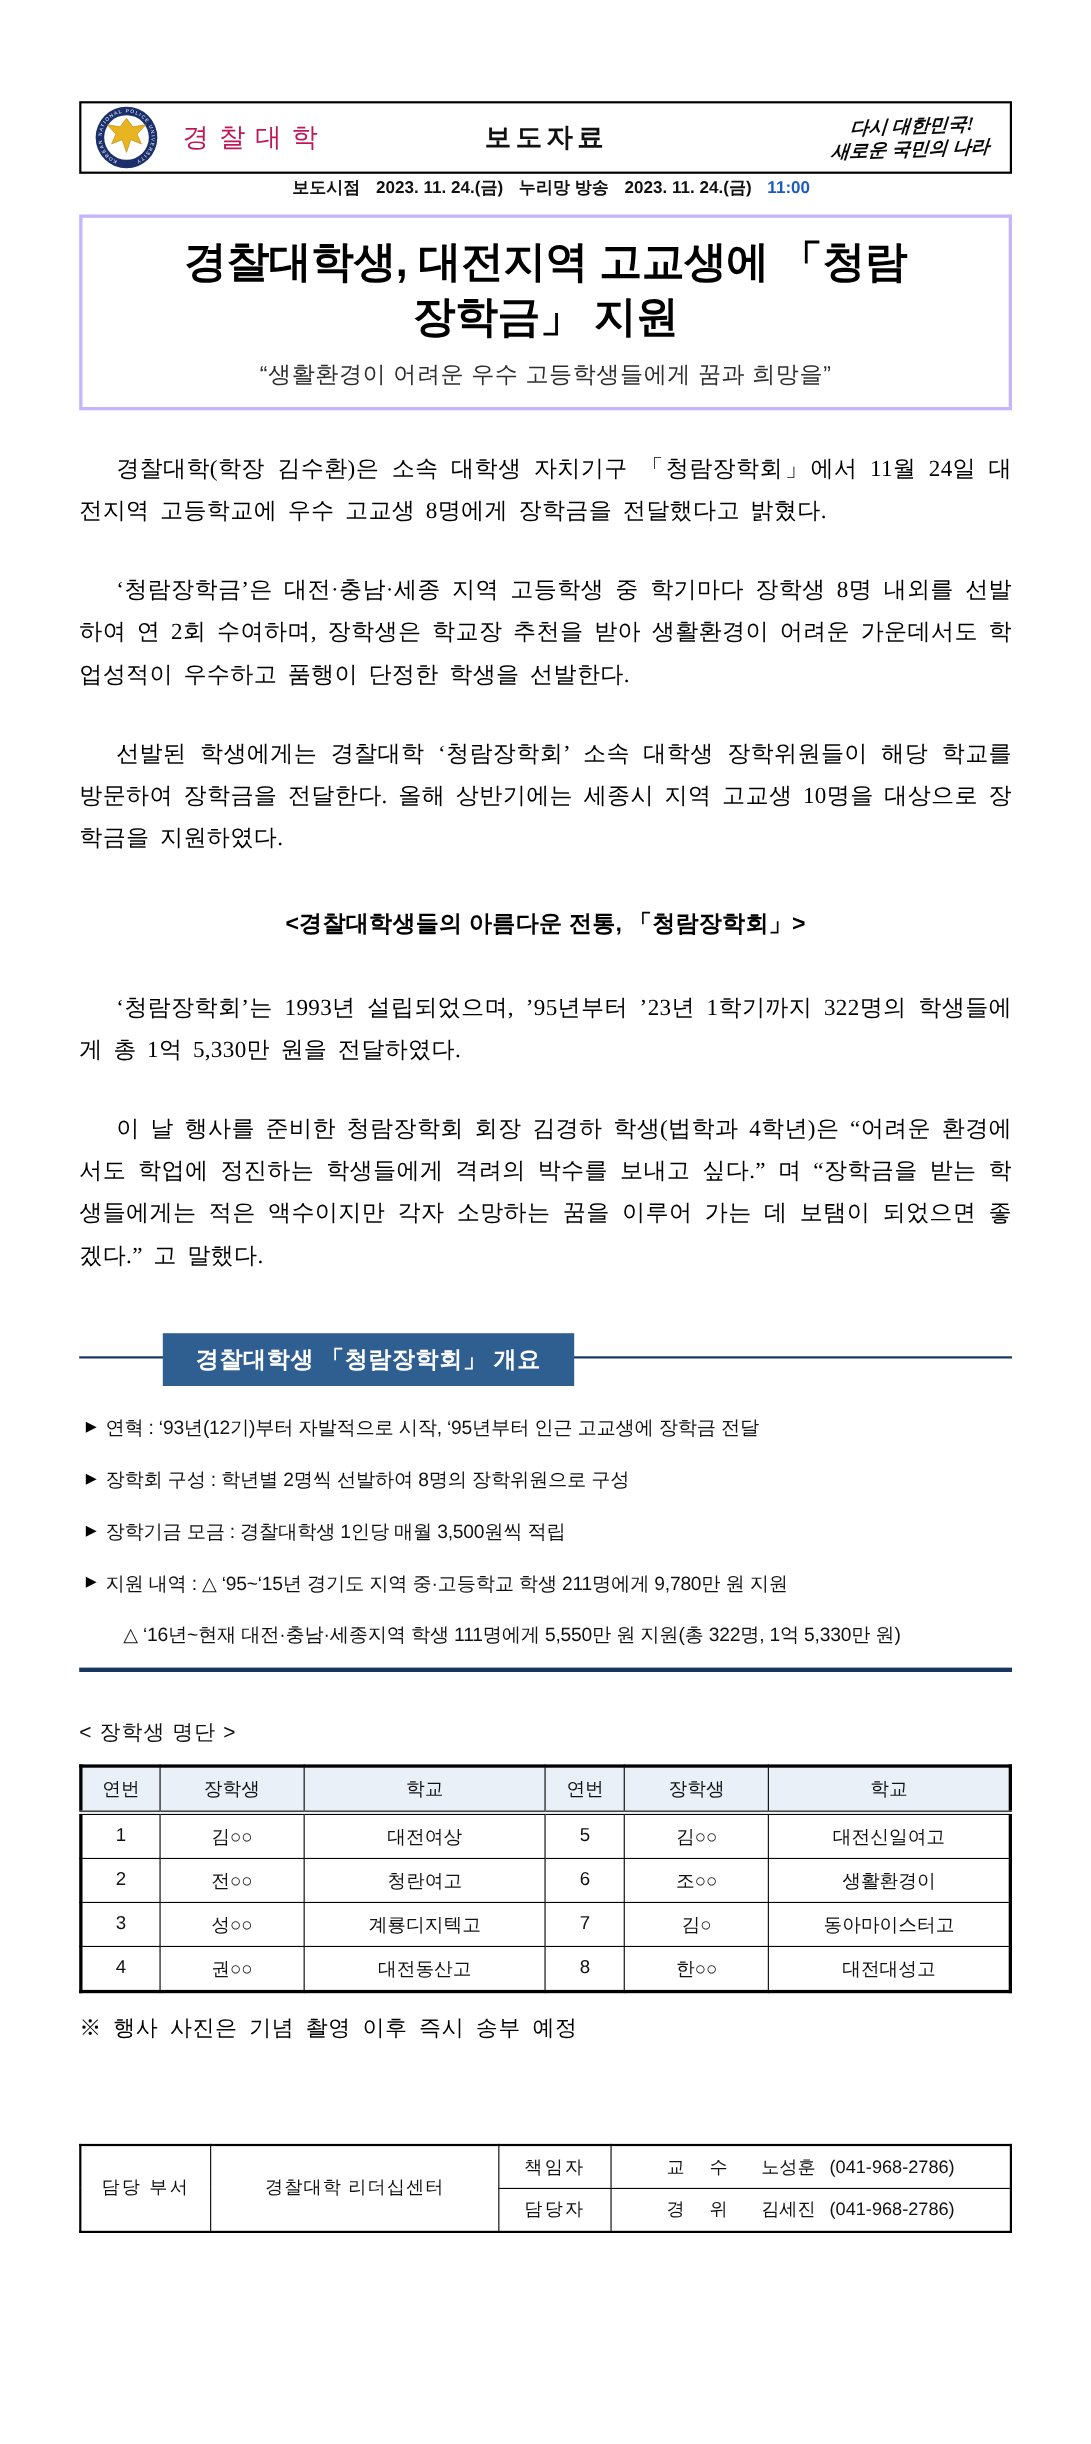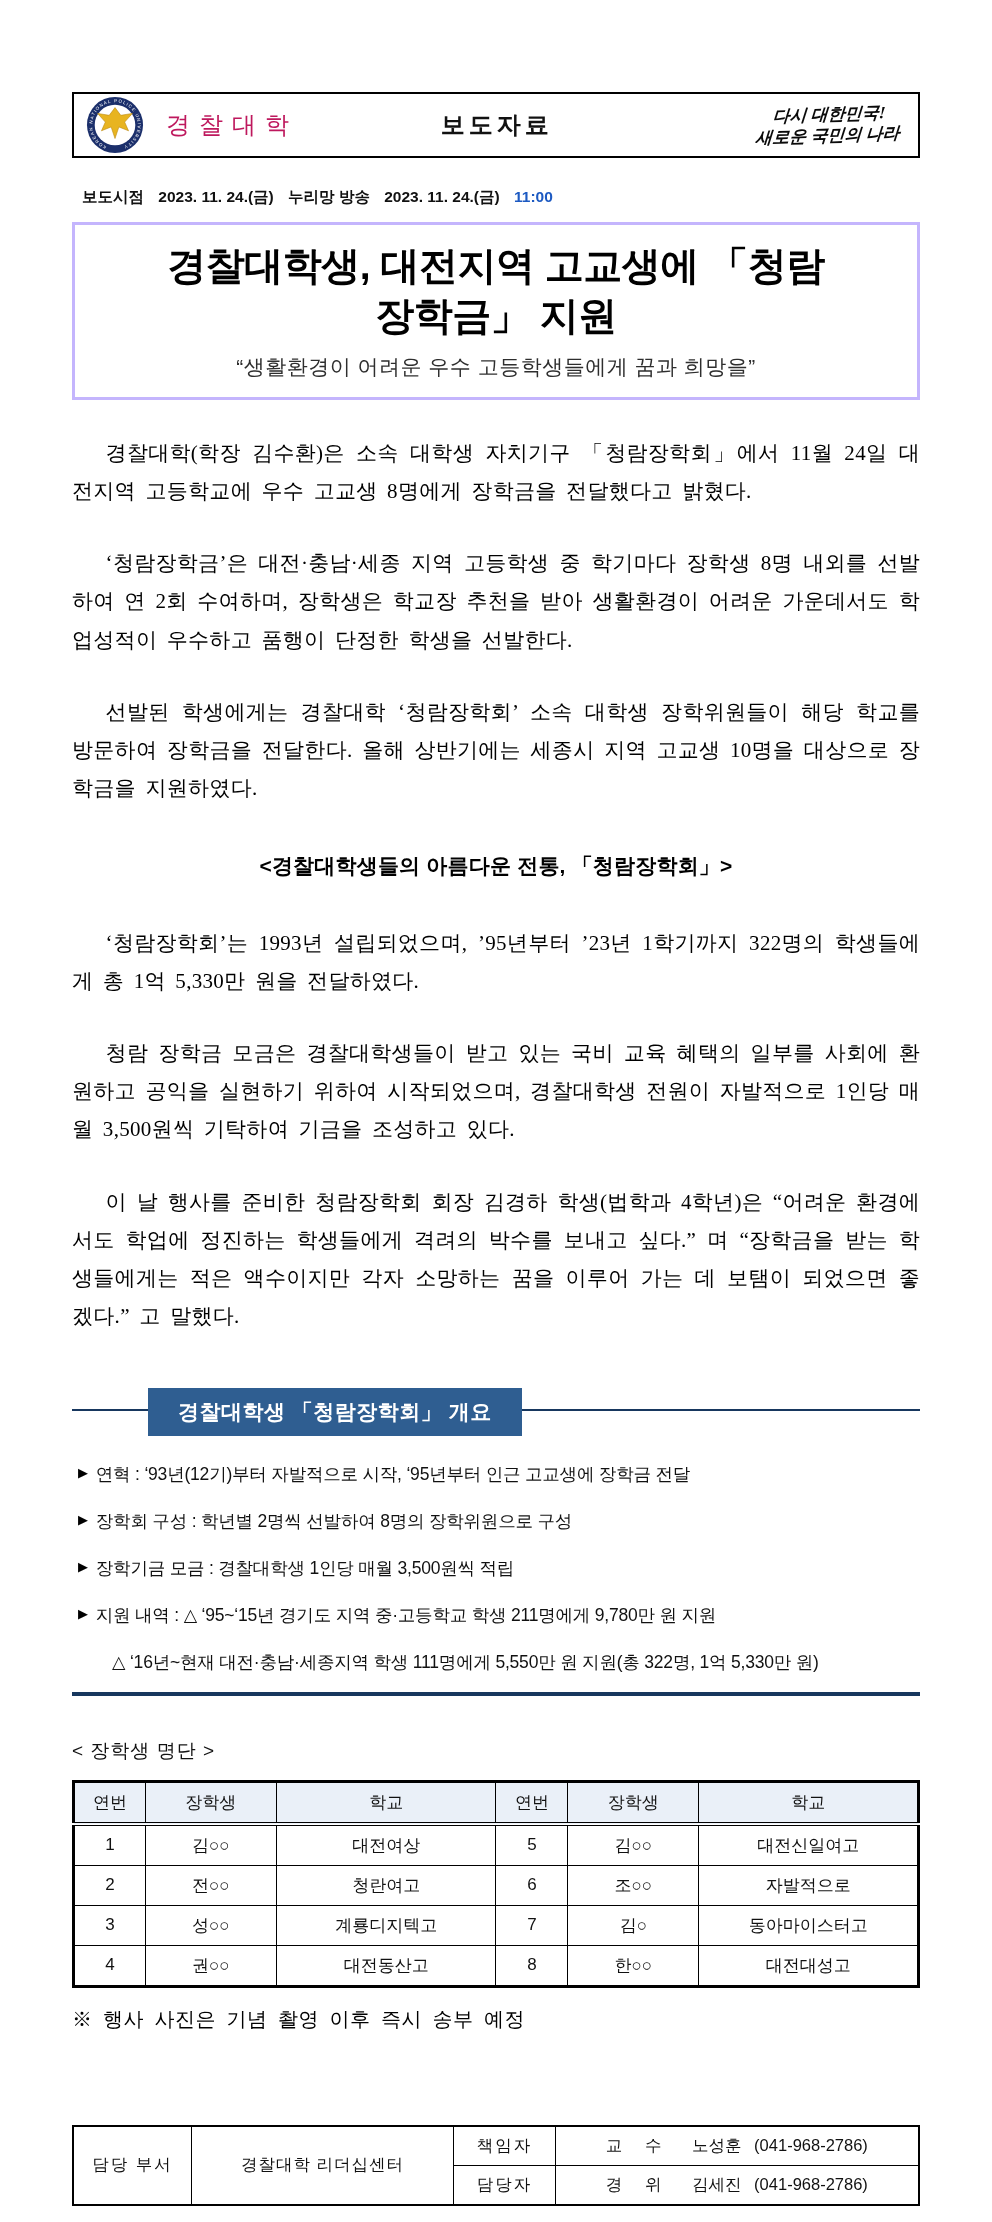--- a/index.html
+++ b/index.html
@@ -29,21 +29,21 @@
     margin-left:-60px;
   }
   .slogan {
     font-family:"Liberation Serif","DejaVu Serif",serif;
     font-style:italic; font-weight:800; font-size:17px; line-height:1.25;
     text-align:center; transform:rotate(-2deg) skewX(-6deg); color:#0a0a0a;
   }
 
   
   .release-line {
-    margin-top:29px; text-align:left;
+    margin-top:2px; text-align:center;
     font-family:"Liberation Sans","DejaVu Sans",sans-serif;
     font-size:15.5px; font-weight:700; color:#111;
   }
   .release-line span { margin-left:10px; }
   .release-time { color:#1d5ac2; }
 
   
   .title-box { margin-top:14px; border:3px solid #c4b5fd; padding:16px 14px 16px; text-align:center; }
   .title-box h1 {
     font-family:"Liberation Sans","DejaVu Sans",sans-serif;
@@ -165,21 +165,20 @@
     <h1><span>경찰대학생, 대전지역 고교생에 「청람</span><br><span>장학금」 지원</span></h1>
     <div class="subtitle">“생활환경이 어려운 우수 고등학생들에게 꿈과 희망을”</div>
   </div>
 
   <div class="article">
     <p>경찰대학(학장 김수환)은 소속 대학생 자치기구 「청람장학회」에서 11월 24일 대전지역 고등학교에 우수 고교생 8명에게 장학금을 전달했다고 밝혔다.</p>
     <p>‘청람장학금’은 대전·충남·세종 지역 고등학생 중 학기마다 장학생 8명 내외를 선발하여 연 2회 수여하며, 장학생은 학교장 추천을 받아 생활환경이 어려운 가운데서도 학업성적이 우수하고 품행이 단정한 학생을 선발한다.</p>
     <p>선발된 학생에게는 경찰대학 ‘청람장학회’ 소속 대학생 장학위원들이 해당 학교를 방문하여 장학금을 전달한다. 올해 상반기에는 세종시 지역 고교생 10명을 대상으로 장학금을 지원하였다.</p>
     <div class="section-heading">&lt;경찰대학생들의 아름다운 전통, 「청람장학회」&gt;</div>
     <p>‘청람장학회’는 1993년 설립되었으며, ’95년부터 ’23년 1학기까지 322명의 학생들에게 총 1억 5,330만 원을 전달하였다.</p>
-    <p>청람 장학금 모금은 경찰대학생들이 받고 있는 국비 교육 혜택의 일부를 사회에 환원하고 공익을 실현하기 위하여 시작되었으며, 경찰대학생 전원이 자발적으로 1인당 매월 3,500원씩 기탁하여 기금을 조성하고 있다.</p>
     <p>이 날 행사를 준비한 청람장학회 회장 김경하 학생(법학과 4학년)은 “어려운 환경에서도 학업에 정진하는 학생들에게 격려의 박수를 보내고 싶다.” 며 “장학금을 받는 학생들에게는 적은 액수이지만 각자 소망하는 꿈을 이루어 가는 데 보탬이 되었으면 좋겠다.” 고 말했다.</p>
   </div>
 
   <div class="overview-banner-wrap">
     <div class="overview-rule"></div>
     <div class="overview-banner">경찰대학생 「청람장학회」 개요</div>
   </div>
 
   <div class="bullets">
     <div class="bullet">
@@ -226,21 +225,21 @@
         <td>5</td>
         <td>김○○</td>
         <td>대전신일여고</td>
       </tr>
       <tr>
         <td>2</td>
         <td>전○○</td>
         <td>청란여고</td>
         <td>6</td>
         <td>조○○</td>
-        <td>자발적으로</td>
+        <td>생활환경이</td>
       </tr>
       <tr>
         <td>3</td>
         <td>성○○</td>
         <td>계룡디지텍고</td>
         <td>7</td>
         <td>김○</td>
         <td>동아마이스터고</td>
       </tr>
       <tr>

